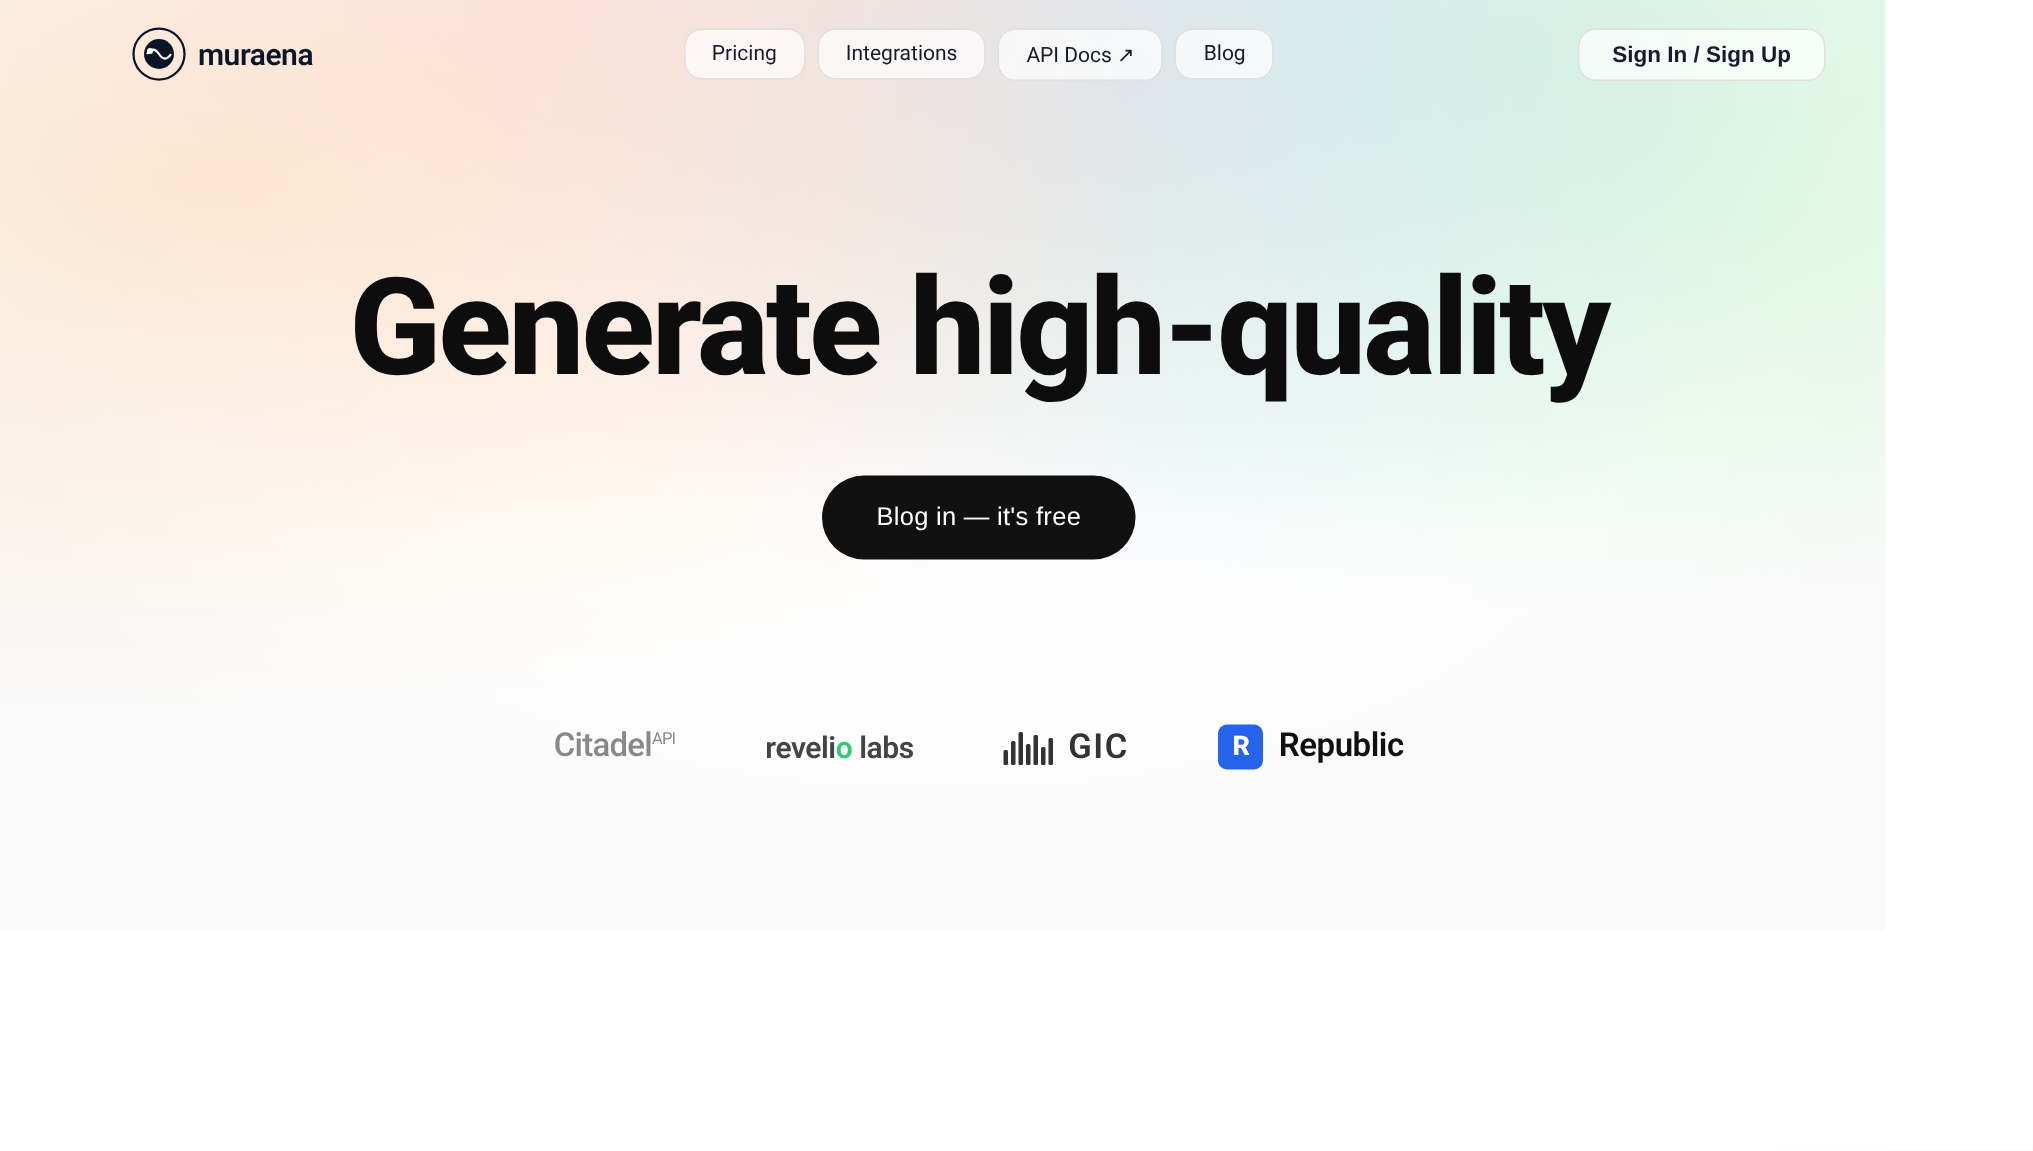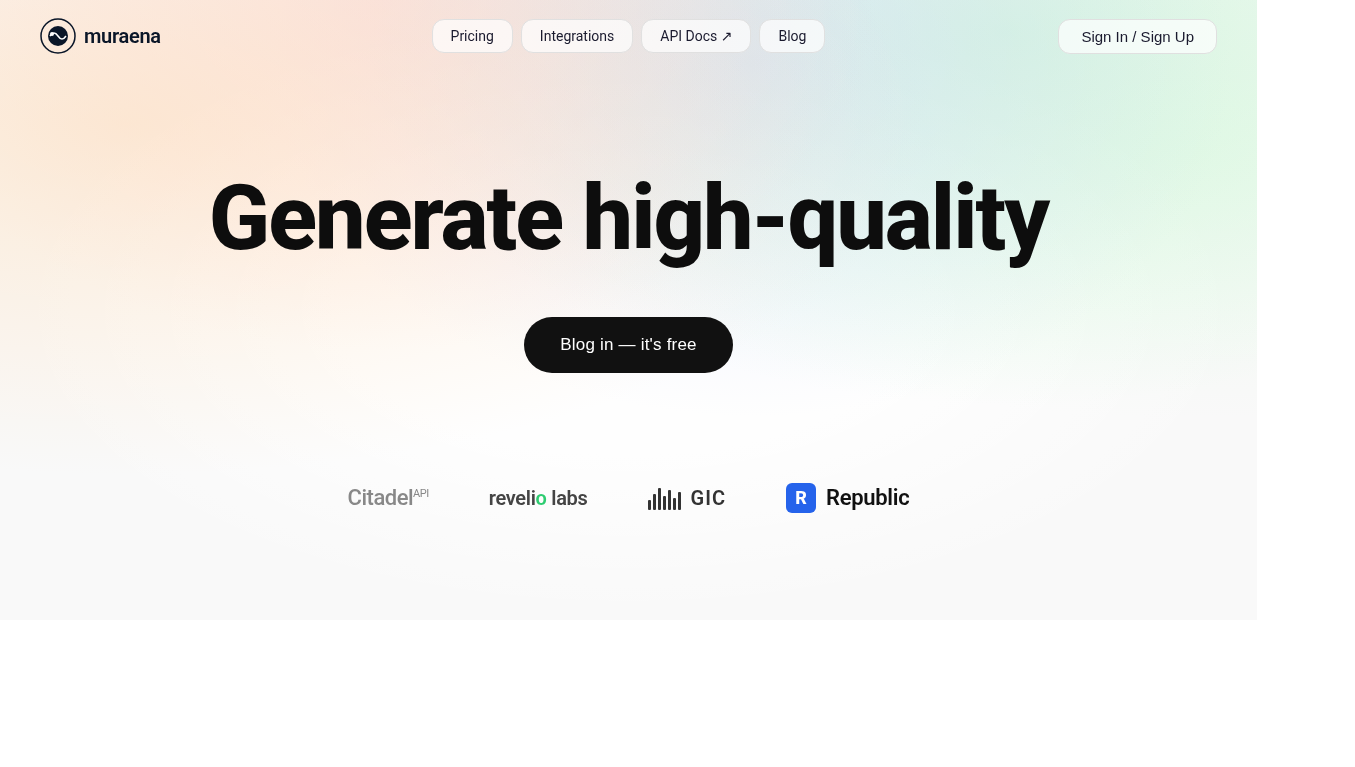--- a/index.html
+++ b/index.html
@@ -14,20 +14,21 @@
       height: 767px;
       overflow: hidden;
       background: #fff;
     }
 
     .page-wrapper {
       width: 1257px;
       height: 767px;
       position: relative;
       background: white;
+      padding-left: 48px;
     }
 
     
     .hero-bg {
       position: absolute;
       top: 0;
       left: 0;
       width: 100%;
       height: 620px;
       background: 
@@ -95,21 +96,21 @@
     }
 
     .sign-in-btn {
       padding: 8px 22px;
       border: 1.5px solid #e0e0e0;
       border-radius: 12px;
       font-size: 15px;
       color: #1a1a2e;
       background: rgba(255,255,255,0.7);
       cursor: pointer;
-      font-weight: 400;
+      font-weight: 700;
     }
 
     
     .hero {
       position: relative;
       z-index: 5;
       display: flex;
       flex-direction: column;
       align-items: center;
       text-align: center;
@@ -193,21 +194,21 @@
       height: 24px;
     }
 
     .gic-bar {
       width: 3px;
       background: #333;
       border-radius: 1px;
     }
 
     .gic-text {
-      font-size: 20px;
+      font-size: 23px;
       font-weight: 600;
       color: #333;
       letter-spacing: 1px;
     }
 
     
     .republic-r {
       width: 30px;
       height: 30px;
       background: #2563eb;

